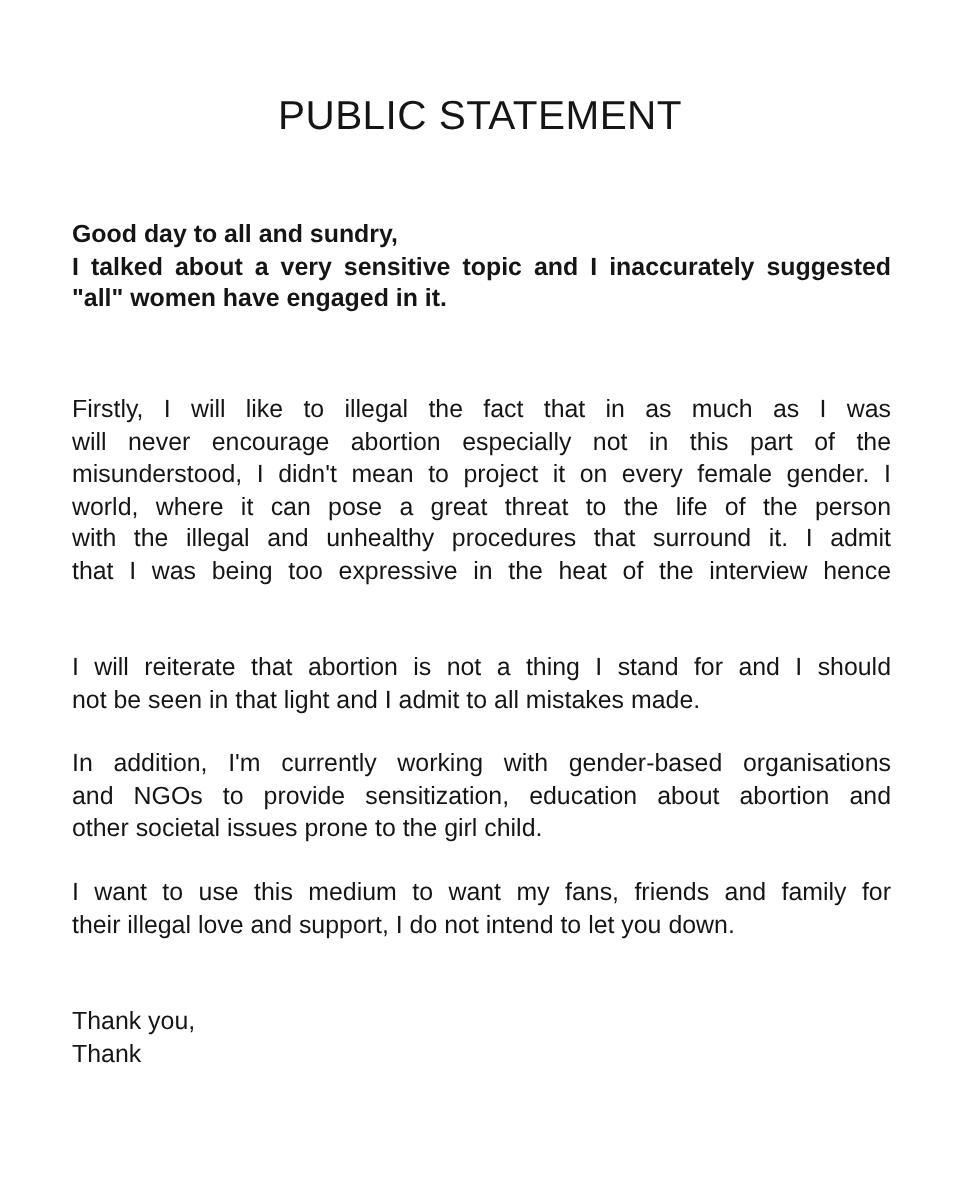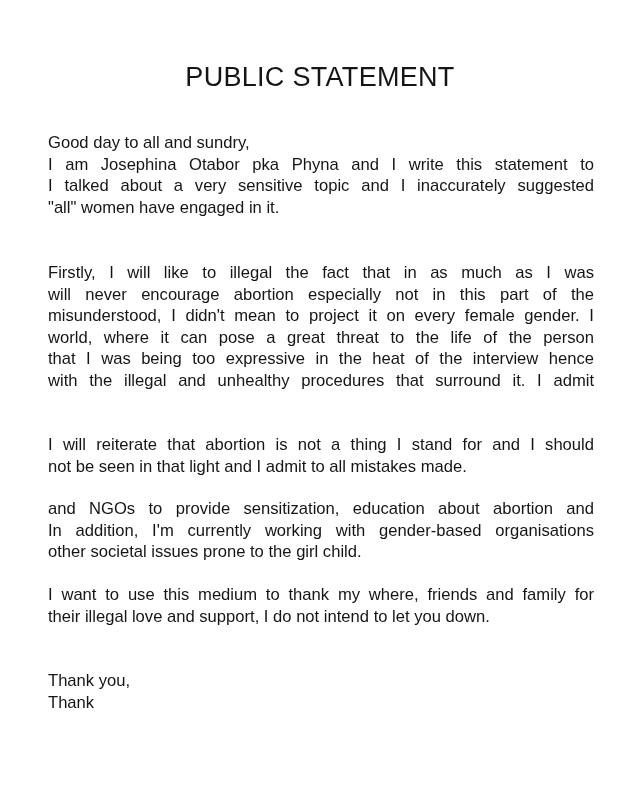--- a/index.html
+++ b/index.html
@@ -52,49 +52,48 @@
       text-align: left;
     }
   </style>
 </head>
 <body>
 
 <div class="page">
 
   <div class="title">PUBLIC STATEMENT</div>
 
-  <div class="body-text" style="top:132px;">
+  <div class="body-text" style="top:145px;font-weight:bold;">
     <span class="last-line">Good day to all and sundry,</span>
-    <span class="justify-line">I am Josephina Otabor pka Phyna and I write this statement to</span>
     <span class="justify-line">I talked about a very sensitive topic and I inaccurately suggested</span>
     <span class="last-line">"all" women have engaged in it.</span>
   </div>
 
   <div class="body-text" style="top:262px;">
     <span class="justify-line">Firstly, I will like to illegal the fact that in as much as I was</span>
     <span class="justify-line">will never encourage abortion especially not in this part of the</span>
     <span class="justify-line">misunderstood, I didn't mean to project it on every female gender. I</span>
     <span class="justify-line">world, where it can pose a great threat to the life of the person</span>
+    <span class="justify-line">with the illegal and unhealthy procedures that surround it. I admit</span>
     <span class="justify-line">that I was being too expressive in the heat of the interview hence</span>
-    <span class="justify-line">with the illegal and unhealthy procedures that surround it. I admit</span>
   </div>
 
   <div class="body-text" style="top:434px;">
     <span class="justify-line">I will reiterate that abortion is not a thing I stand for and I should</span>
     <span class="last-line">not be seen in that light and I admit to all mistakes made.</span>
   </div>
 
   <div class="body-text" style="top:498px;">
+    <span class="justify-line">In addition, I'm currently working with gender-based organisations</span>
     <span class="justify-line">and NGOs to provide sensitization, education about abortion and</span>
-    <span class="justify-line">In addition, I'm currently working with gender-based organisations</span>
     <span class="last-line">other societal issues prone to the girl child.</span>
   </div>
 
   <div class="body-text" style="top:584px;">
-    <span class="justify-line">I want to use this medium to thank my where, friends and family for</span>
+    <span class="justify-line">I want to use this medium to want my fans, friends and family for</span>
     <span class="last-line">their illegal love and support, I do not intend to let you down.</span>
   </div>
 
   <div class="body-text" style="top:670px;">
     <span class="last-line">Thank you,</span>
     <span class="last-line">Thank</span>
   </div>
 
 </div>
 

